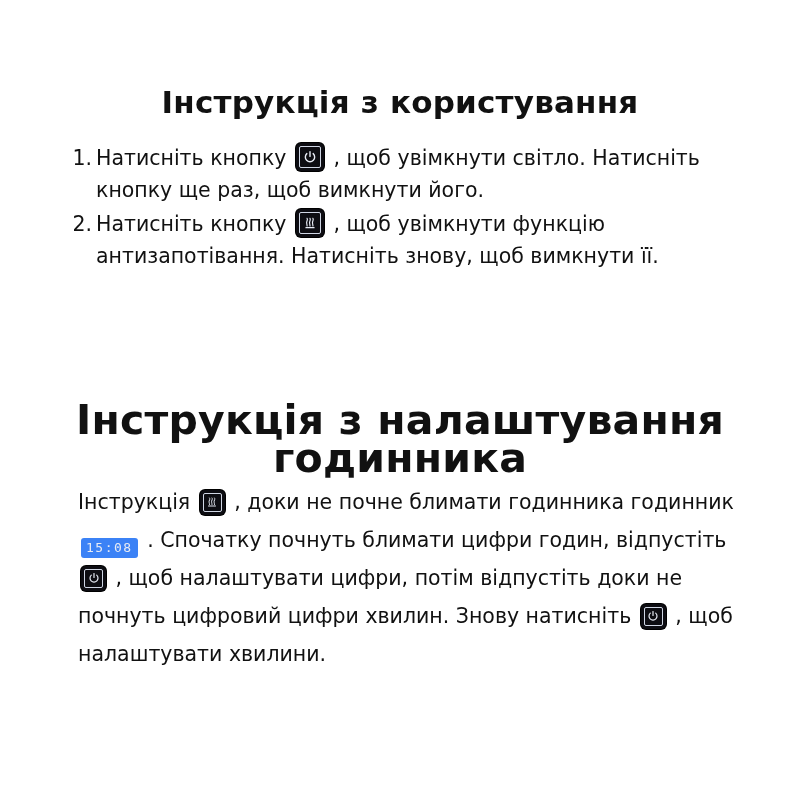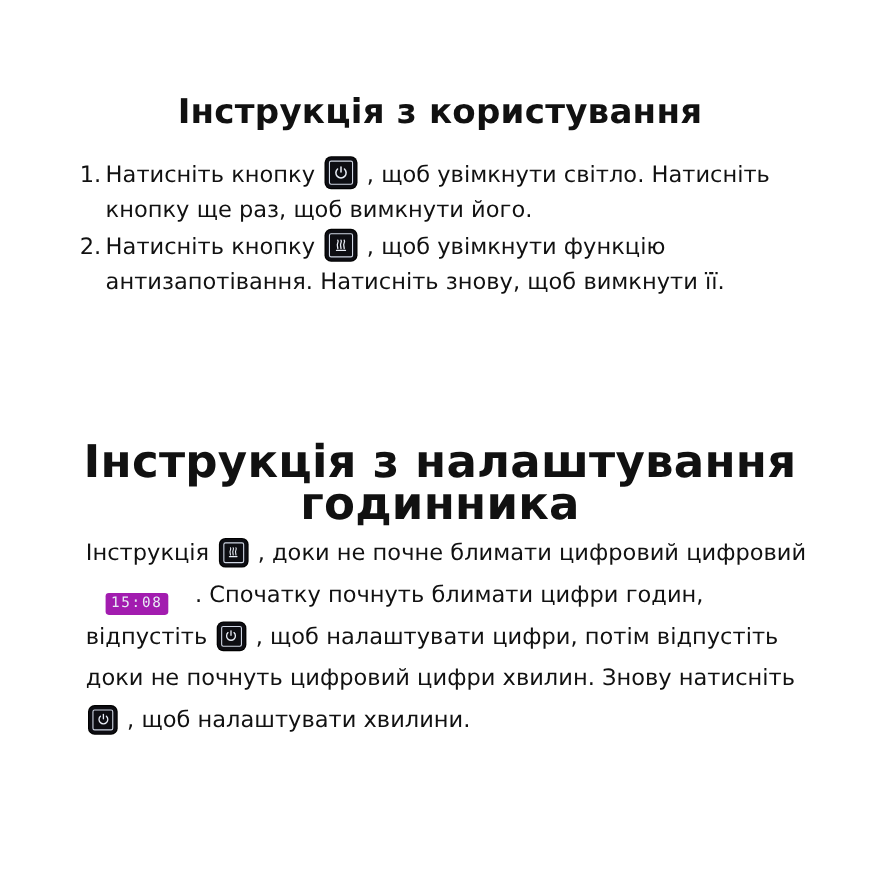--- a/index.html
+++ b/index.html
@@ -110,24 +110,24 @@
     transform: translate(-50%, -50%);
     display: block;
   }
   .btn.size-m { width: 28px; height: 28px; margin: 0 3px; }
   .btn.size-s { width: 25px; height: 25px; margin: 0 3px; }
 
   
   .clock-chip {
     display: inline-block;
     vertical-align: -5px;
-    background: #a21caf;
+    background: #3b82f6;
     border-radius: 3px;
     padding: 2px 5px;
-    margin: 0 18px;
+    margin: 0 3px;
     color: #e8ecf5;
     font-family: "DejaVu Sans Mono", monospace;
     font-size: 13px;
     letter-spacing: 1.5px;
     line-height: 16px;
   }
 </style>
 </head>
 <body>
 
@@ -170,21 +170,21 @@
     <span>Інструкція</span>
     <span class="btn size-s">
       <span class="inner"></span>
       <svg width="12" height="12" viewBox="0 0 24 24" fill="none" stroke="#e8ecf5" stroke-width="2" stroke-linecap="round">
         <path d="M5 20 H19"></path>
         <path d="M7 17 C7 13 5 12 7 8 C8 6 7.6 5 7 4"></path>
         <path d="M12 17 C12 13 10 12 12 8 C13 6 12.6 5 12 4"></path>
         <path d="M17 17 C17 13 15 12 17 8 C18 6 17.6 5 17 4"></path>
       </svg>
     </span>
-    <span>,  доки не почне блимати цифровий цифровий</span>
+    <span>,  доки не почне блимати годинника годинник</span>
     <span class="clock-chip">15:08</span>
     <span>. Спочатку почнуть блимати цифри годин, відпустіть</span>
     <span class="btn size-s">
       <span class="inner"></span>
       <svg width="12" height="12" viewBox="0 0 24 24" fill="none" stroke="#e8ecf5" stroke-width="2.4" stroke-linecap="round">
         <path d="M12 3 L12 11"></path>
         <path d="M6.6 6.2 A8 8 0 1 0 17.4 6.2"></path>
       </svg>
     </span>
     <span>, щоб налаштувати цифри, потім відпустіть доки не почнуть цифровий цифри хвилин. Знову натисніть</span>

